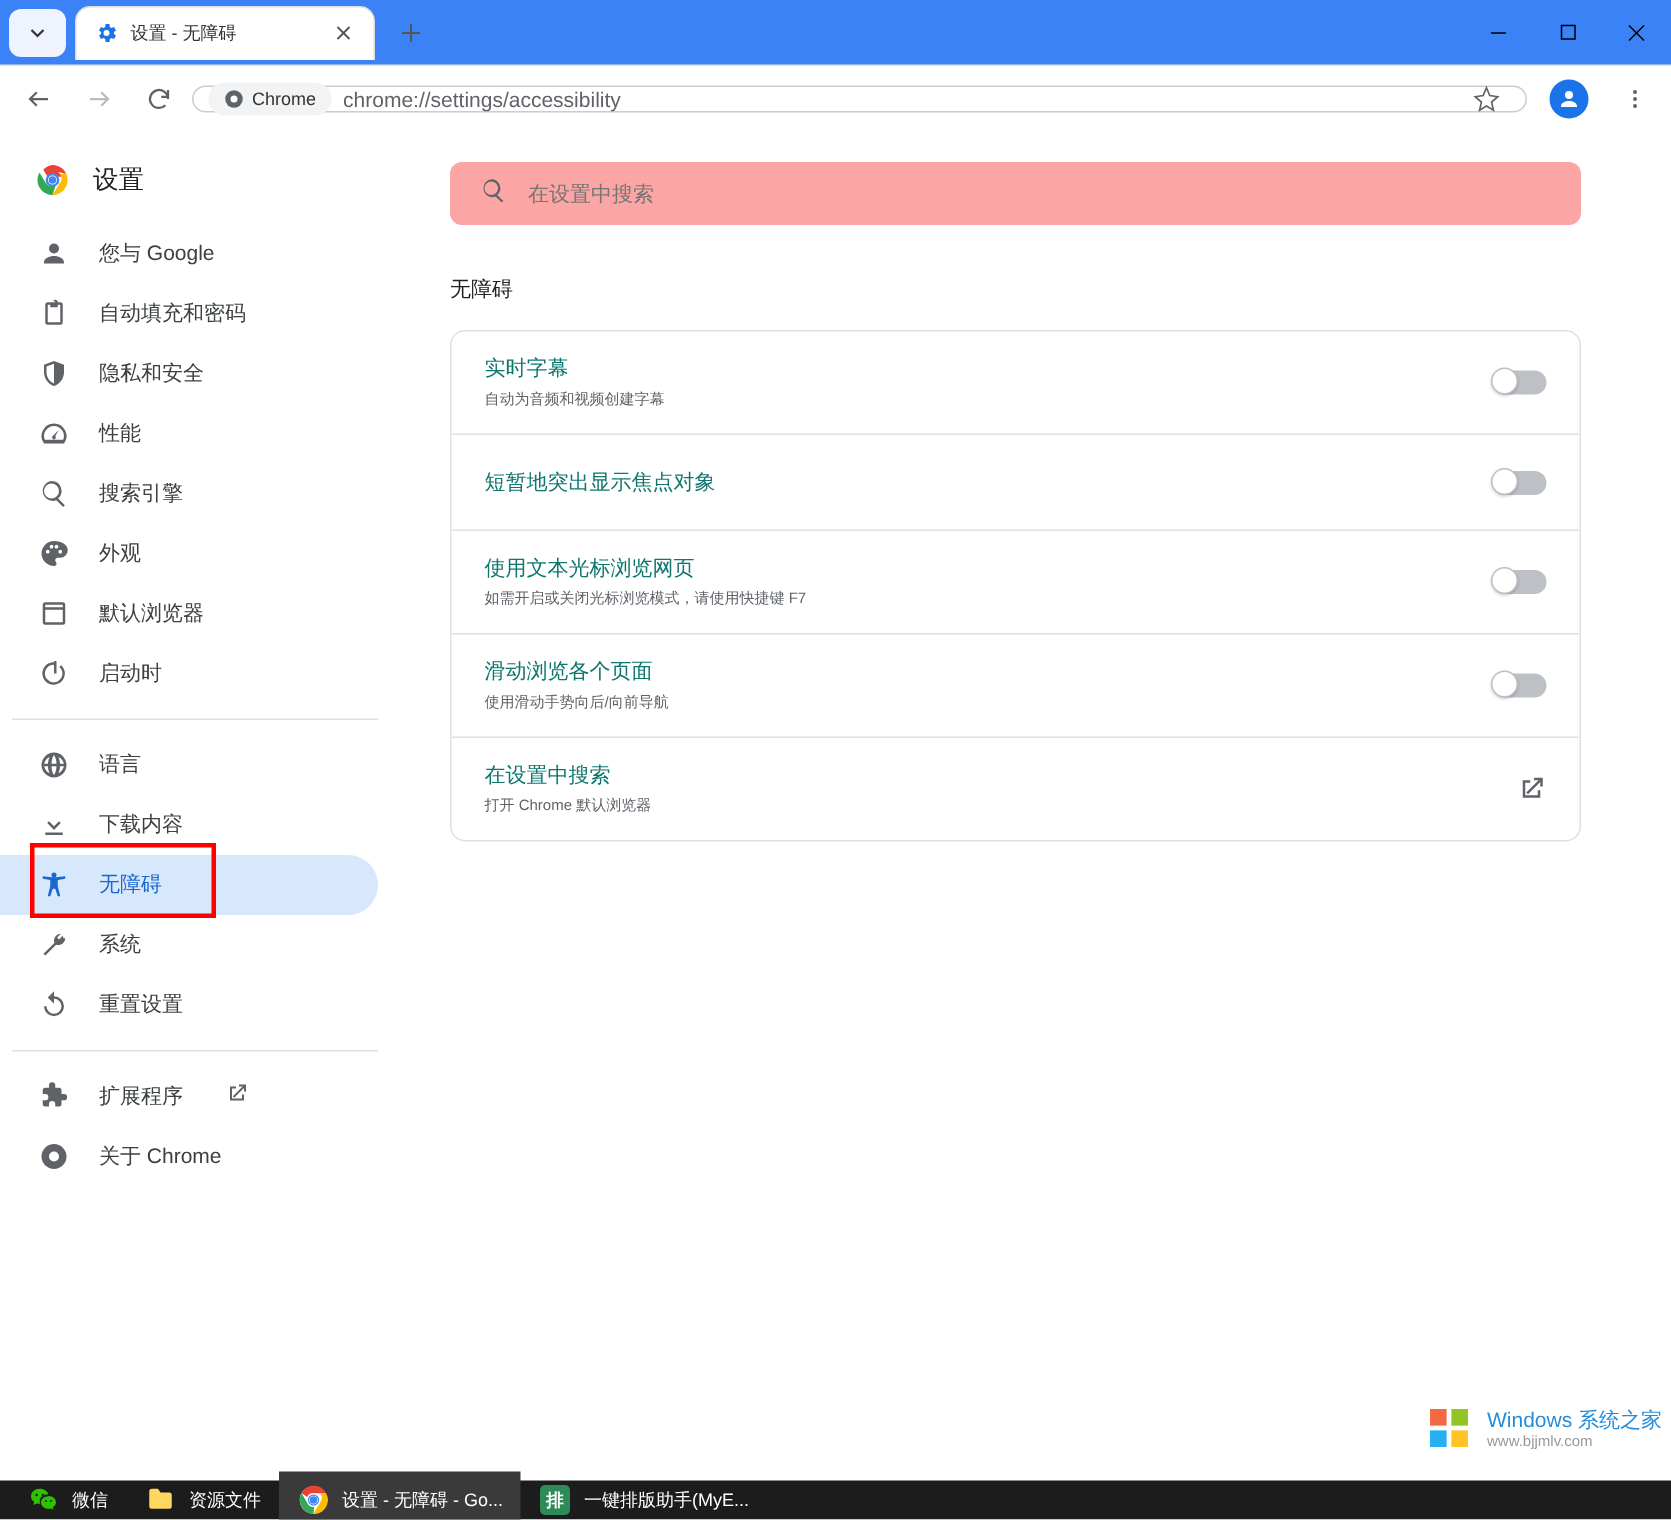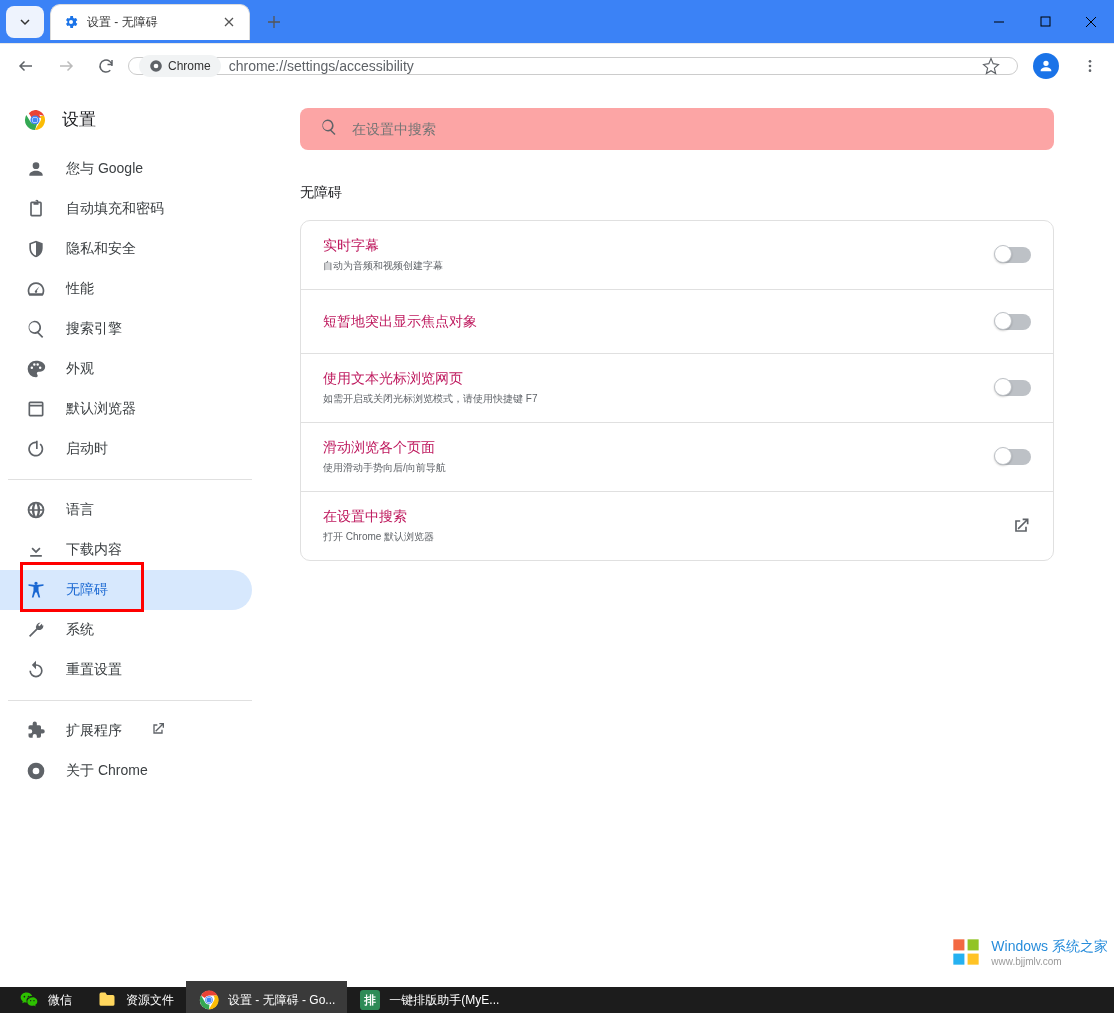--- a/index.html
+++ b/index.html
@@ -48,21 +48,21 @@
     
     .main { flex: 1; padding: 20px 60px 20px 40px; }
     .search-container { height: 42px; background: #fca5a5; border-radius: 8px; display: flex; align-items: center; padding: 0 20px; gap: 14px; margin-bottom: 34px; }
     .search-icon { color: #5f6368; }
     .search-input { border: none; background: transparent; outline: none; font-size: 14px; color: #5f6368; flex: 1; }
     .section-title { font-size: 14px; color: #202124; font-weight: 500; margin-bottom: 18px; }
     .card { border: 1px solid #e0e0e0; border-radius: 10px; overflow: hidden; }
     .card-row { display: flex; align-items: center; padding: 16px 22px; border-bottom: 1px solid #e0e0e0; min-height: 64px; }
     .card-row:last-child { border-bottom: none; }
     .row-text { flex: 1; }
-    .row-title { font-size: 14px; color: #be185d; }
+    .row-title { font-size: 14px; color: #0f766e; }
     .row-desc { font-size: 10px; color: #5f6368; margin-top: 4px; }
     .toggle { width: 36px; height: 16px; background: #bdc1c6; border-radius: 8px; position: relative; cursor: pointer; }
     .toggle-knob { width: 18px; height: 18px; background: #fff; border: 1px solid #bdc1c6; border-radius: 50%; position: absolute; top: -2px; left: -1px; box-shadow: 0 1px 2px rgba(0,0,0,.2); }
     .link-out { width: 20px; height: 20px; color: #5f6368; cursor: pointer; }
     
     
     .taskbar { position: absolute; bottom: 0; left: 0; right: 0; height: 26px; background: #1c1c1c; display: flex; align-items: center; padding: 0 6px; }
     .taskbar-item { display: flex; align-items: center; gap: 8px; padding: 0 12px; height: 38px; color: #fff; font-size: 12px; cursor: pointer; }
     .taskbar-item.active { background: #3a3a3a; }
     .taskbar-icon { width: 22px; height: 22px; display: flex; align-items: center; justify-content: center; }

